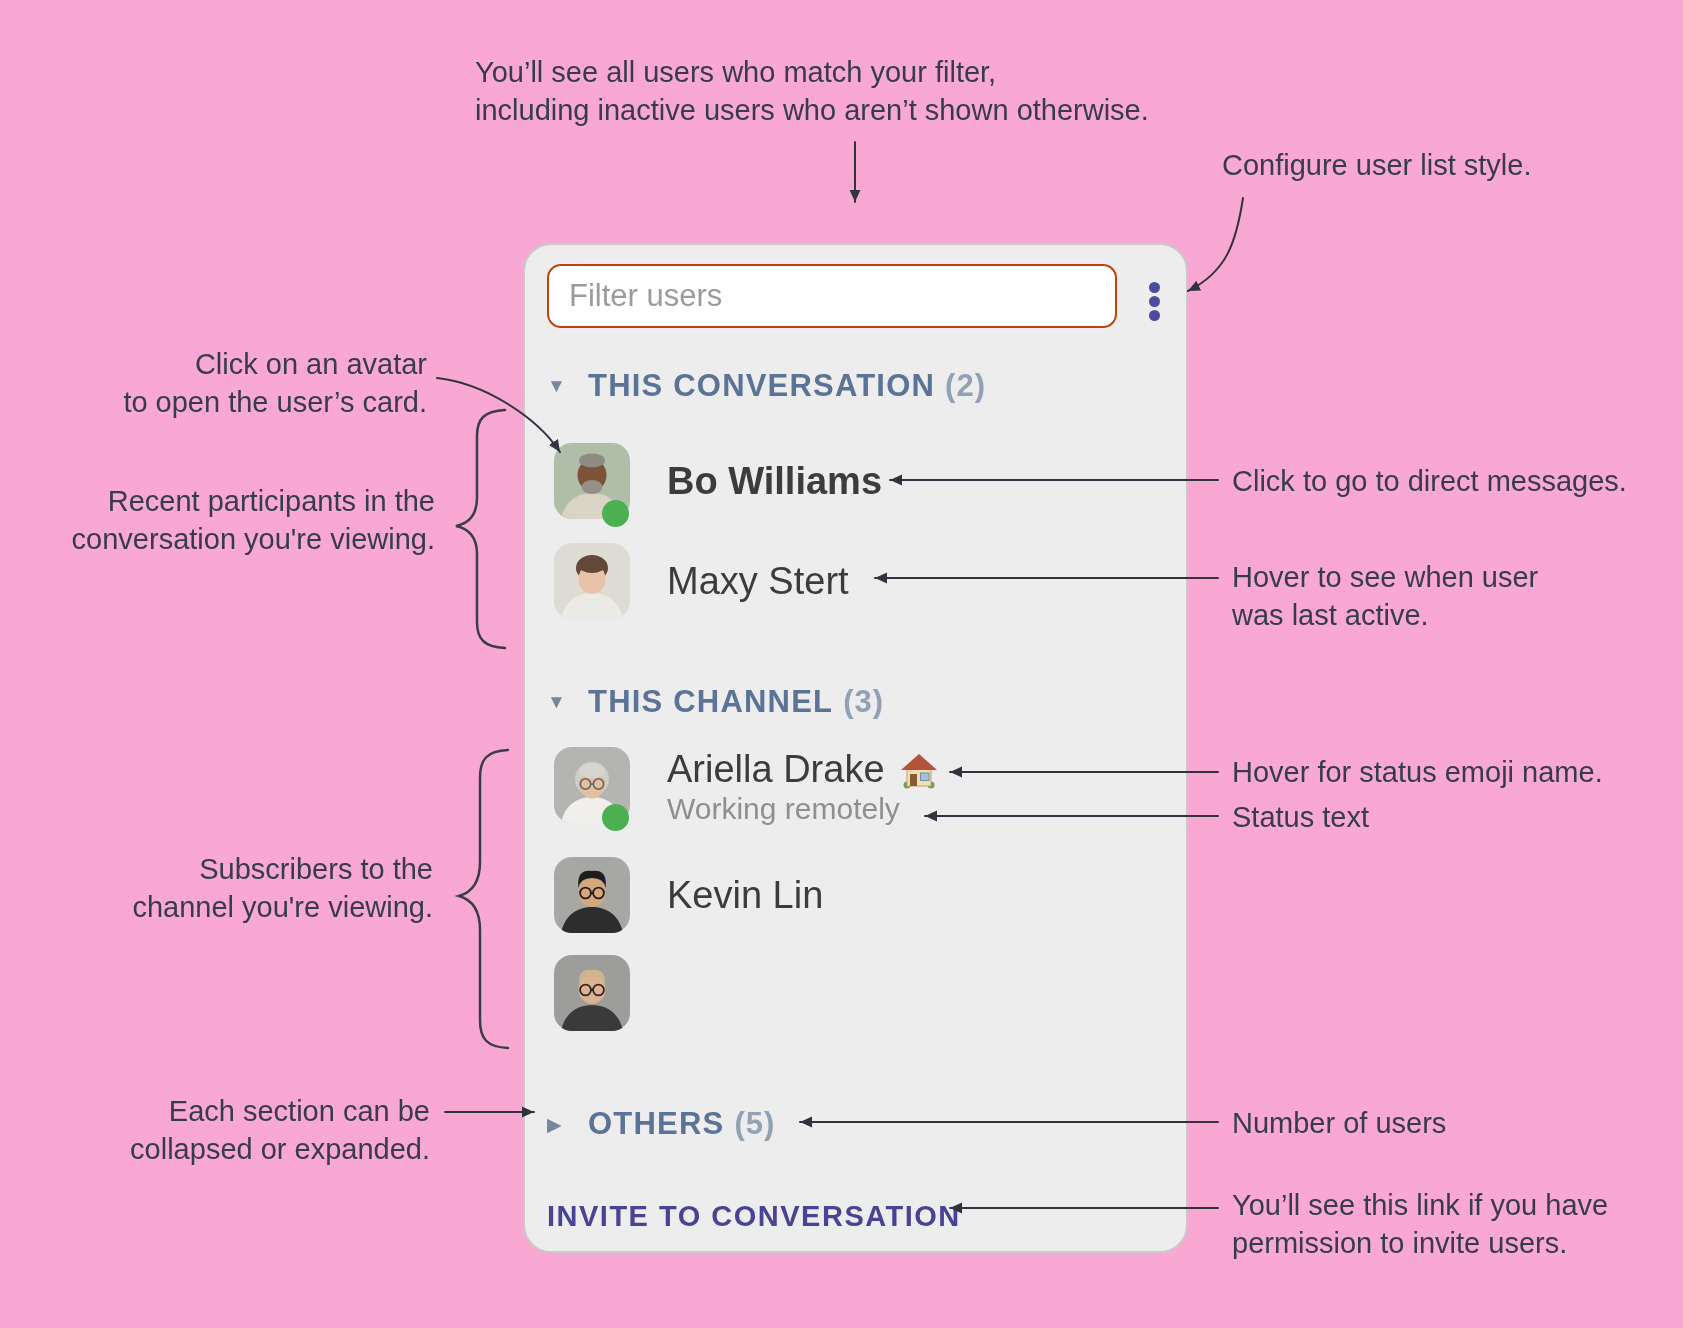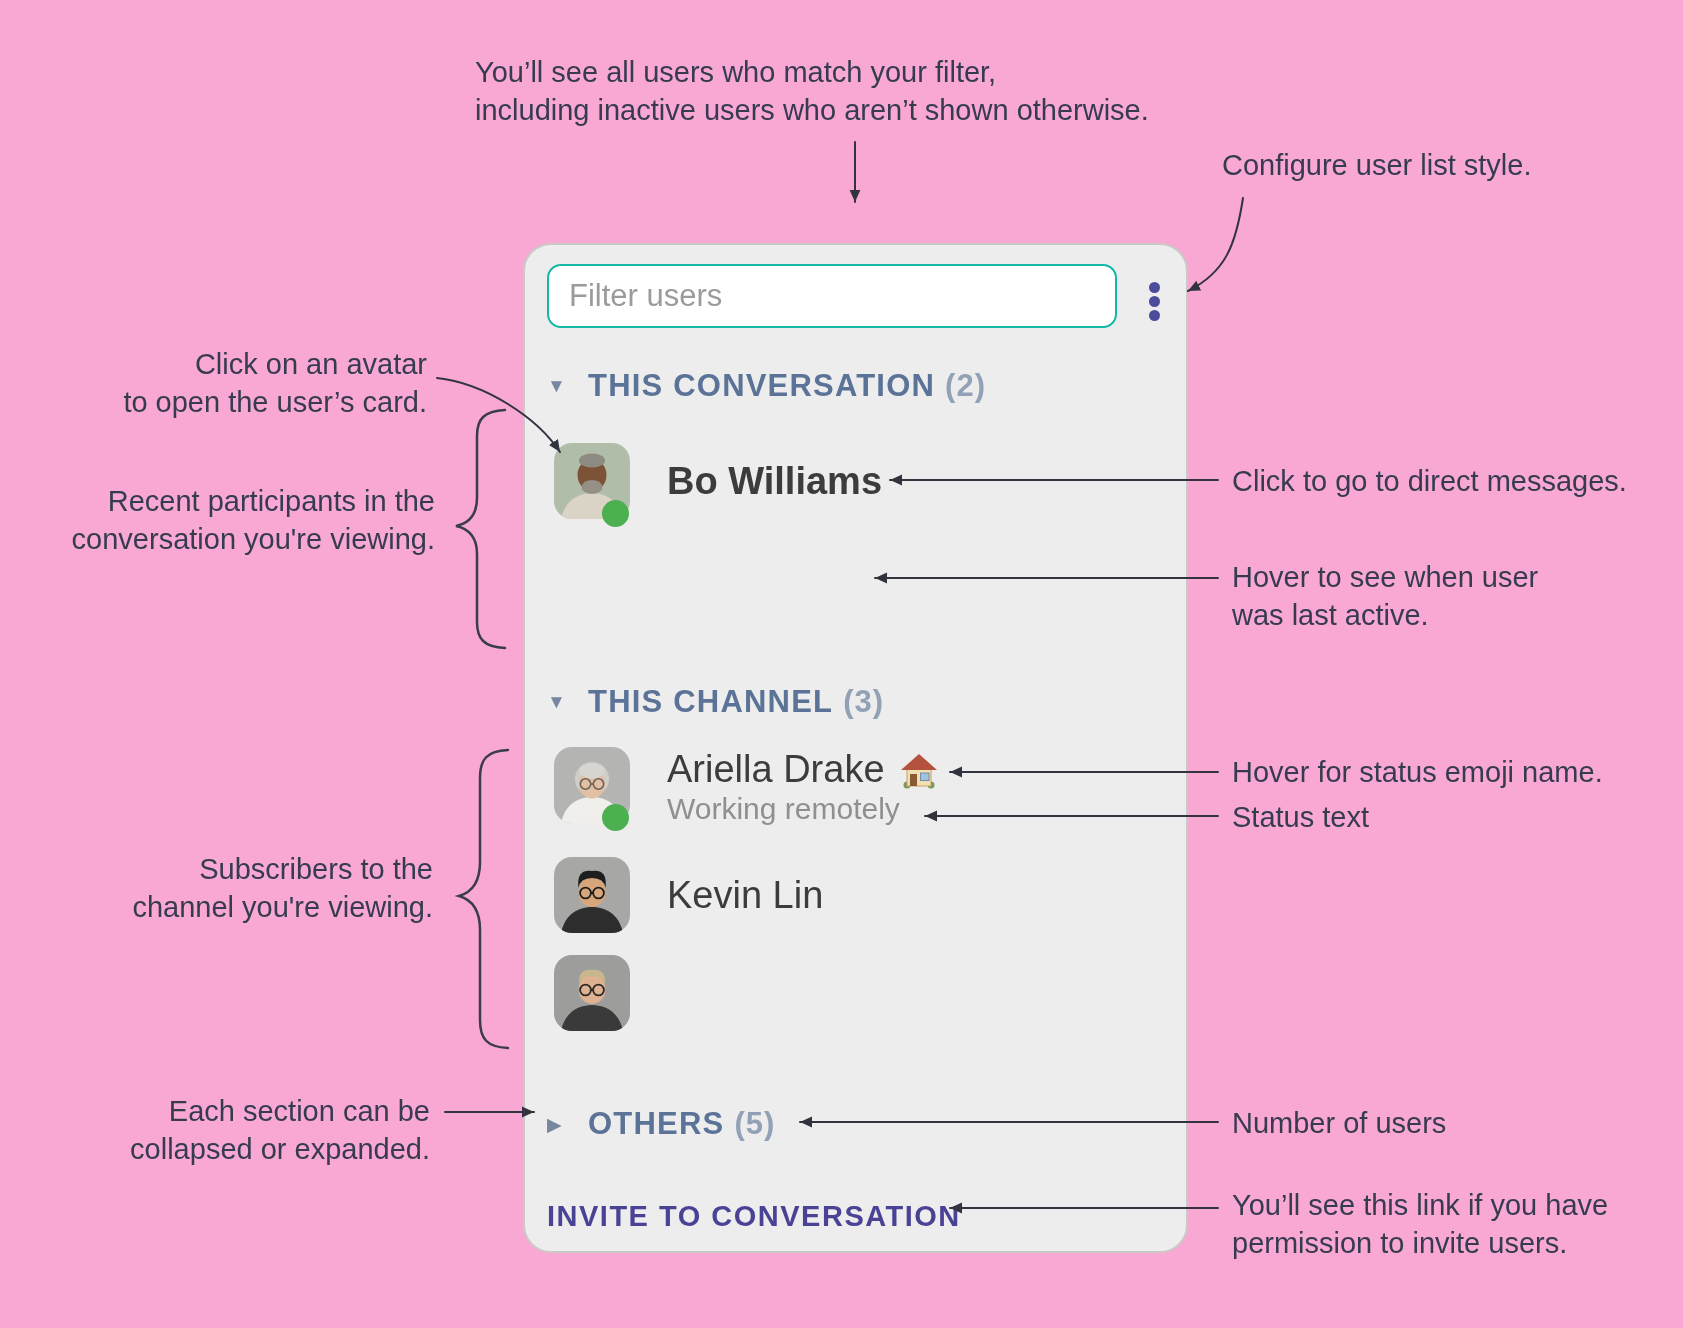--- a/index.html
+++ b/index.html
@@ -6,21 +6,21 @@
   .canvas{position:relative;width:1683px;height:1328px;background:#f9a8d4;overflow:hidden;
           font-family:"Liberation Sans", sans-serif;color:#363b50;}
   
   .anno{position:absolute;font-size:29px;line-height:38px;color:#363b50;white-space:nowrap;}
   .anno.right{text-align:right;}
   svg.connectors{position:absolute;left:0;top:0;z-index:6;pointer-events:none;}
   
   .panel{position:absolute;left:523px;top:243px;width:665px;height:1010px;background:#ededed;
          border:2px solid #c9c9c9;border-radius:28px;box-sizing:border-box;z-index:1;}
   .filter{position:absolute;left:22px;top:19px;width:570px;height:64px;background:#fff;
-          border:2px solid #14b8a6;border-radius:14px;box-sizing:border-box;font-size:31px;
+          border:2px solid #c2410c;border-radius:14px;box-sizing:border-box;font-size:31px;
           padding:1px 20px;color:#555;font-family:"Liberation Sans", sans-serif;outline:none;}
   .filter::placeholder{color:#9b9b9b;opacity:1;}
   .kebab{position:absolute;left:615px;top:29px;width:28px;height:54px;display:flex;flex-direction:column;
          align-items:center;justify-content:center;gap:3px;cursor:pointer;}
   .kdot{width:11px;height:11px;border-radius:50%;background:#4c4c9d;}
   .sec{position:absolute;left:22px;display:flex;align-items:center;cursor:pointer;}
   .tri{font-size:19px;color:#76879f;margin-right:15px;width:26px;}
   .slabel{font-size:31px;font-weight:700;letter-spacing:1.2px;color:#5b7397;}
   .scount{font-size:31px;font-weight:700;letter-spacing:1px;color:#92a1b6;margin-left:10px;}
   .row{position:absolute;left:29px;display:flex;align-items:center;}
@@ -109,20 +109,32 @@
           <path d="M7 76 C11 56 26 50 38 50 C50 50 65 56 69 76 Z" fill="#d9d4c5"></path>
           <ellipse cx="38" cy="32" rx="14.5" ry="16" fill="#7d5338"></ellipse>
           <ellipse cx="38" cy="17.5" rx="13" ry="7" fill="#8e8b83"></ellipse>
           <ellipse cx="38" cy="44" rx="10.5" ry="7" fill="#958f85"></ellipse>
         </svg>
         <span class="dot"></span>
       </div>
       <div class="uname">Bo Williams</div>
     </div>
 
+    <div class="row" style="top:298px;">
+      <div class="avwrap">
+        <svg class="av" viewBox="0 0 76 76">
+          <rect width="76" height="76" fill="#dedbd4"></rect>
+          <ellipse cx="38" cy="25" rx="16" ry="13" fill="#64483a"></ellipse>
+          <path d="M7 76 C11 56 26 50 38 50 C50 50 65 56 69 76 Z" fill="#eceae4"></path>
+          <ellipse cx="38" cy="36" rx="13.5" ry="15" fill="#e7c2a6"></ellipse>
+          <ellipse cx="38" cy="22.5" rx="13.5" ry="7.5" fill="#64483a"></ellipse>
+        </svg>
+      </div>
+      <div class="uname">Maxy Stert</div>
+    </div>
 
     <div class="sec" style="top:439px;">
       <span class="tri">▼</span>
       <span class="slabel">THIS CHANNEL</span>
       <span class="scount">(3)</span>
     </div>
 
     <div class="row" style="top:502px;align-items:flex-start;">
       <div class="avwrap">
         <svg class="av" viewBox="0 0 76 76">

